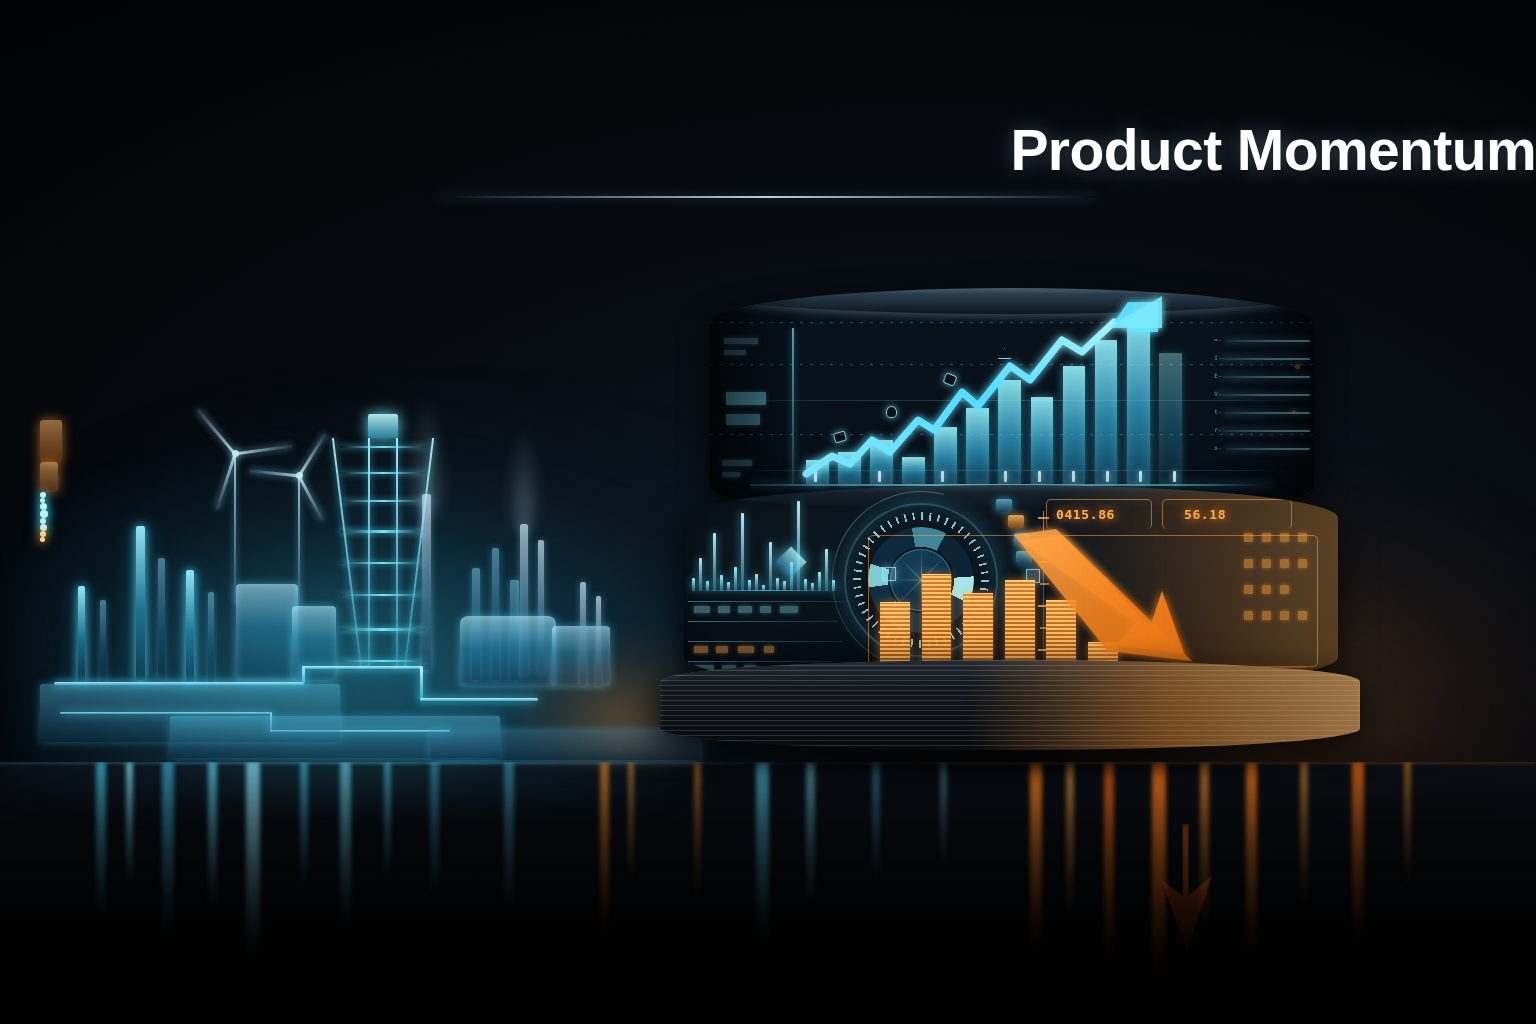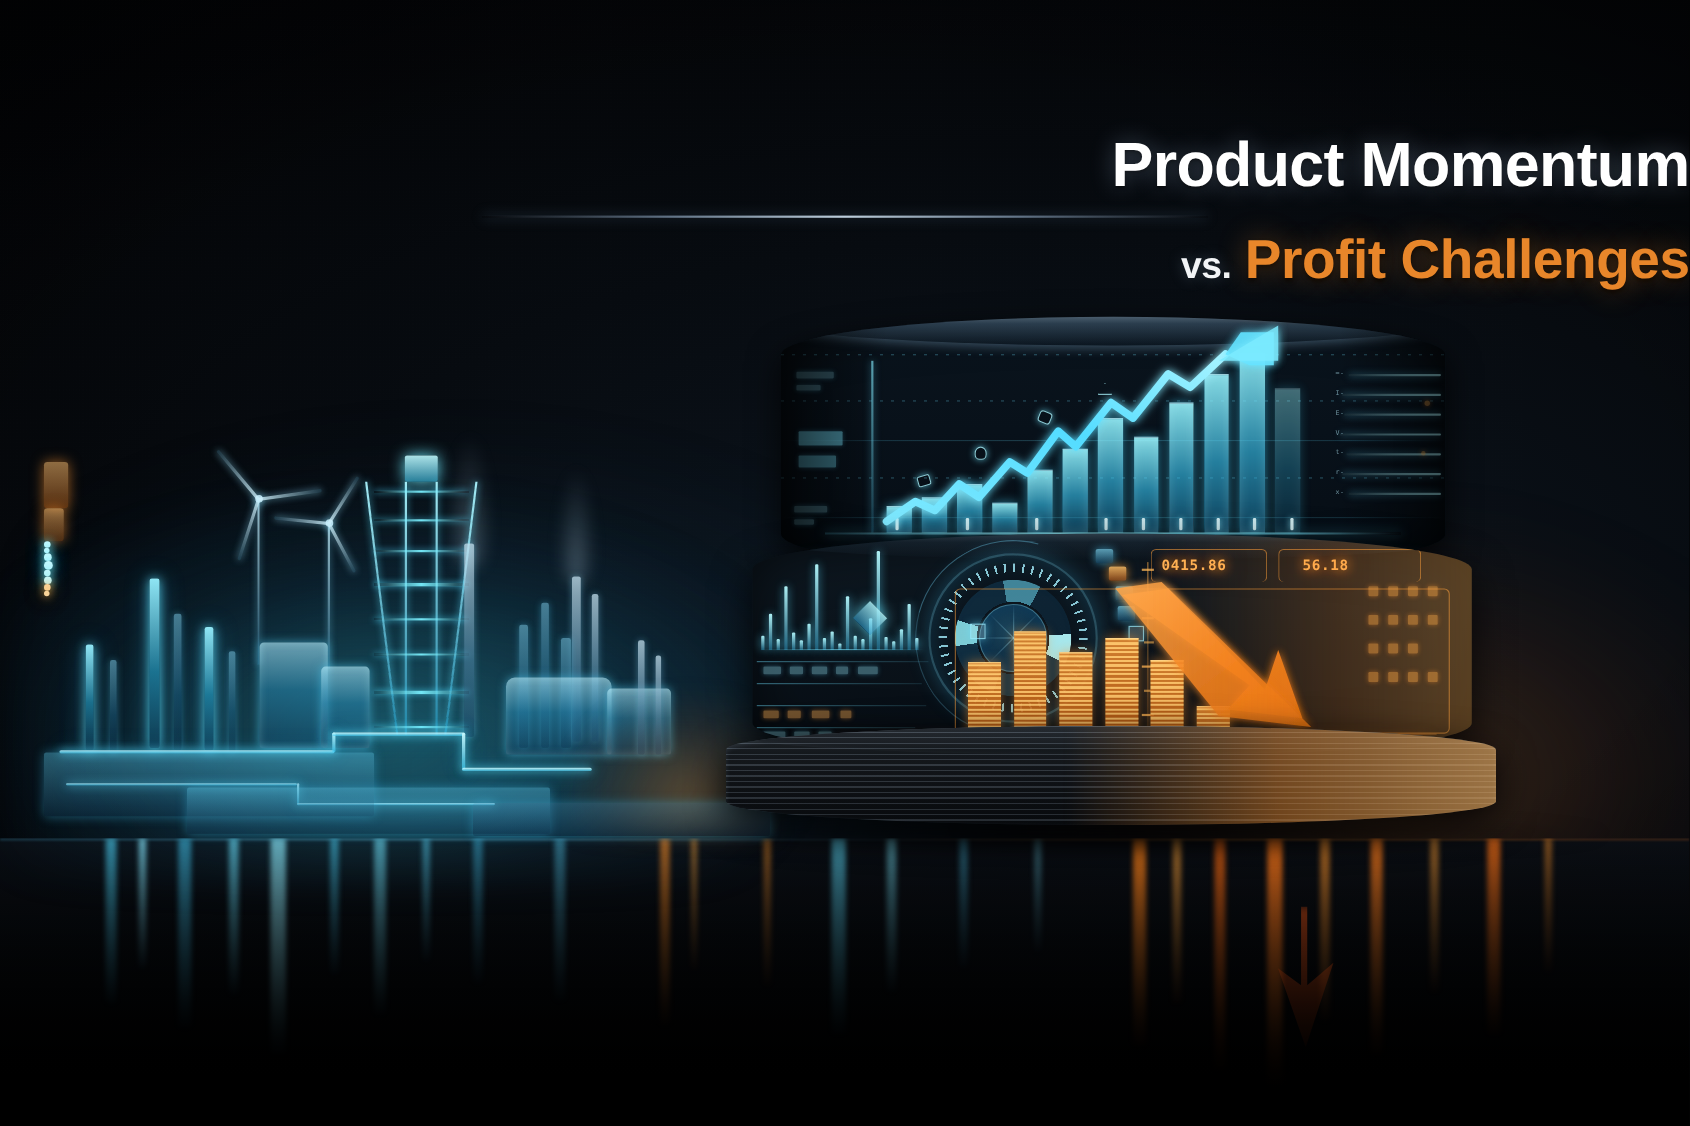--- a/index.html
+++ b/index.html
@@ -422,23 +422,20 @@
 <body>
 
 <div id="stage">
   <div class="bg-base"></div>
   <div class="bg-glow-cyan"></div>
   <div class="bg-glow-orange"></div>
 
   <div id="title-block">
     <div class="title-line1">Product Momentum</div>
     <div class="title-divider"></div>
-    <div class="title-line2">
-      <span class="t-vs">vs.</span><span class="t-orange">Profit Challenges</span>
-    </div>
   </div>
 
   <div id="plant">
     <div class="plant-glow"></div>
 
     <div class="smoke" style="left:368px; top:-24px;"></div>
     <div class="smoke" style="left:468px; top:6px; width:32px; height:104px;"></div>
 
     <div class="turbine" style="left:160px; top:12px; width:70px; height:180px;">
       <div class="mast"></div>

